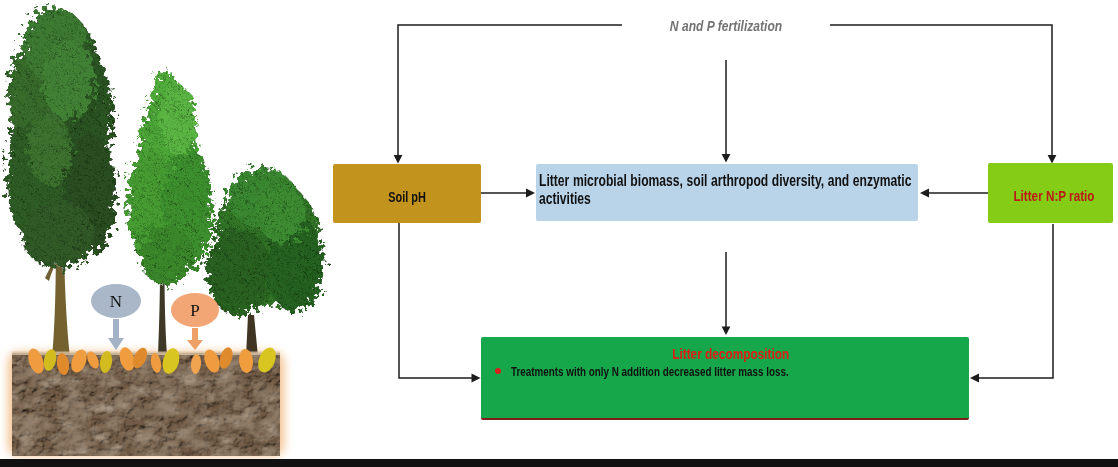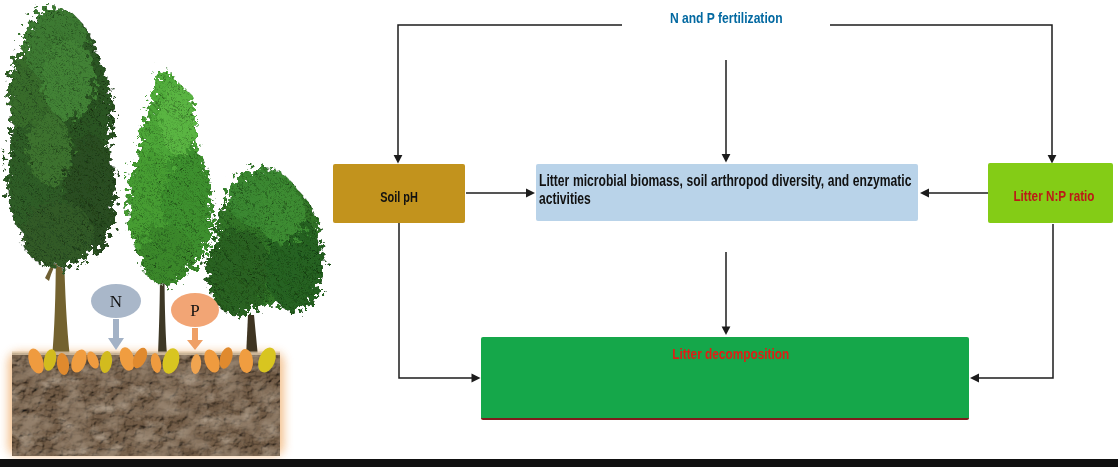--- a/index.html
+++ b/index.html
@@ -1,21 +1,21 @@
 <!DOCTYPE html>
 <html><head>
 <meta charset="utf-8">
 <style>
   html,body{margin:0;padding:0;}
   body{width:1118px;height:467px;position:relative;background:#ffffff;overflow:hidden;
        font-family:"Liberation Sans", sans-serif;}
   .abs{position:absolute;}
-  #toptext{position:absolute;left:626px;top:9px;width:200px;text-align:center;font-size:15.5px;font-weight:bold;color:#0369a1;}
+  #toptext{position:absolute;left:626px;top:17px;width:200px;text-align:center;font-size:15.5px;font-weight:bold;color:#737373;font-style:italic;}
   #toptext span{display:inline-block;transform:scaleX(0.78);}
-  #soilph{position:absolute;font-weight:bold;left:333px;top:164px;width:132px;height:59px;background:#c2931d;color:#111;
+  #soilph{position:absolute;font-weight:bold;left:333px;top:164px;width:148px;height:59px;background:#c2931d;color:#111;
           display:flex;align-items:center;justify-content:center;font-size:14px;border-radius:2px;}
   #soilph span{display:inline-block;transform:scaleX(0.78);position:relative;top:3px;}
   #bluebox{position:absolute;font-weight:bold;left:536px;top:164px;width:382px;height:57px;background:#b9d3e9;color:#111;
            font-size:16px;border-radius:2px;box-sizing:border-box;padding:8px 0 0 3px;line-height:18px;}
   #bluebox .j{width:492px;text-align:justify;transform:scaleX(0.757);transform-origin:left;}
   #npbox{position:absolute;font-weight:bold;left:988px;top:163px;width:125px;height:60px;background:#84cc16;color:#bb1a17;
          display:flex;align-items:center;justify-content:center;font-size:15px;border-radius:2px;}
   #npbox span{display:inline-block;transform:scaleX(0.78);position:relative;top:2px;left:3px;}
   #greenbox{position:absolute;left:481px;top:337px;width:488px;height:83px;background:#15a74a;border-radius:2px;box-sizing:border-box;border-bottom:2px solid #7f1d1d;}
   #gtitle{text-align:center;color:#e01d15;font-size:14.5px;font-weight:bold;margin-top:9px;margin-left:11px;margin-bottom:2px;}
@@ -55,20 +55,21 @@
     <span>Soil pH</span>
   </div>
 <div id="bluebox">
     <div class="j">Litter microbial biomass, soil arthropod diversity, and enzymatic activities</div>
   </div>
 <div id="npbox">
     <span>Litter N:P ratio</span>
   </div>
 <div id="greenbox">
   <div id="gtitle"><span>Litter decomposition</span></div>
+  <div class="bullet"><span class="dot"></span><span class="t">Treatments with only N addition decreased litter mass loss.</span></div>
 </div>
 
 <svg class="abs" style="left:0;top:0;" width="340" height="467" viewBox="0 0 340 467">
   <defs>
     <filter id="ltex" x="-25%" y="-25%" width="150%" height="150%">
       <feTurbulence type="fractalNoise" baseFrequency="0.22" numOctaves="3" seed="7" result="n"></feTurbulence>
       <feDiffuseLighting in="n" lighting-color="#ffffff" surfaceScale="2.6" diffuseConstant="1.2" result="l">
         <feDistantLight azimuth="235" elevation="60"></feDistantLight>
       </feDiffuseLighting>
       <feComposite in="l" in2="SourceAlpha" operator="in" result="lm"></feComposite>

